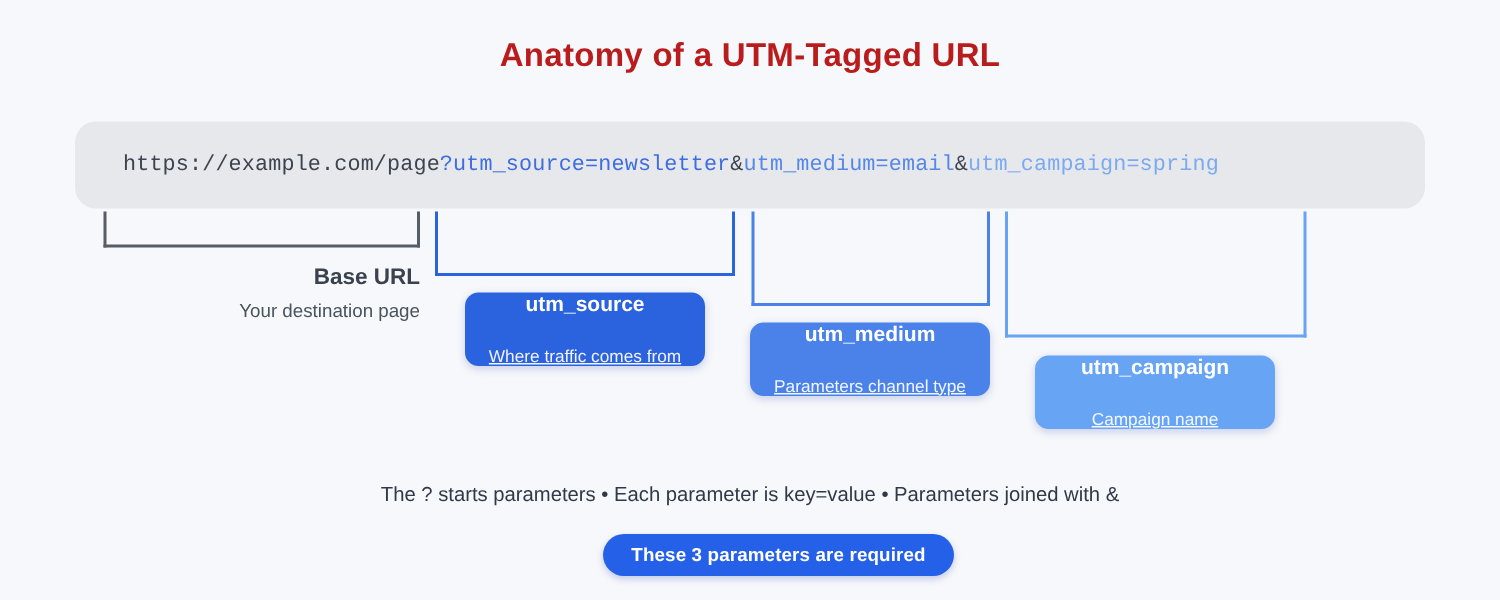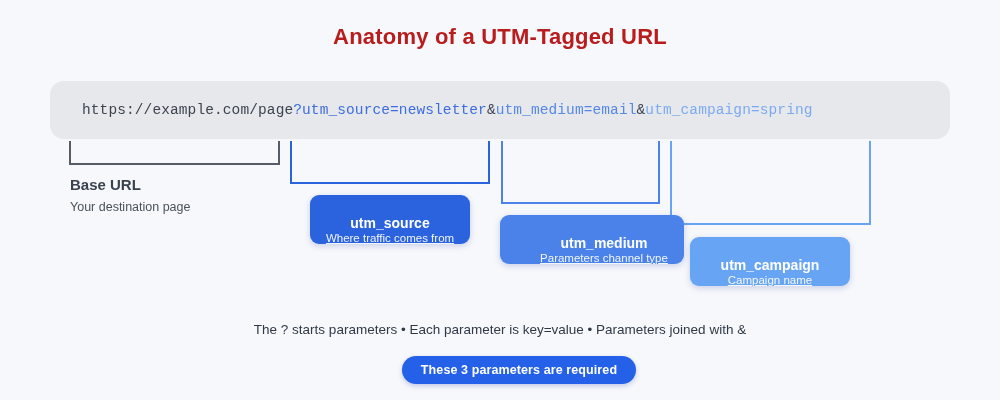--- a/index.html
+++ b/index.html
@@ -22,28 +22,28 @@
   }
   .bracket {
     position:absolute; border:2px solid #000; border-top:none;
     background:transparent; box-sizing:border-box;
   }
   .br-base     { left:69px;  top:141px; width:211px; height:24px; border-color:#565d66; }
   .br-source   { left:290px; top:141px; width:200px; height:43px; border-color:#2b62dd; }
   .br-medium   { left:501px; top:141px; width:159px; height:63px; border-color:#4a82ea; }
   .br-campaign { left:670px; top:141px; width:201px; height:84px; border-color:#68a4f4; }
   .base-label {
-    position:absolute; left:70px; top:176px; width:210px; text-align:left;
+    position:absolute; left:70px; top:176px; width:210px; text-align:right;
   }
   .base-label .t { font-size:15px; font-weight:600; color:#39424e; display:block; }
   .base-label .d { font-size:12.5px; color:#4a525c; display:block; margin-top:7px; }
   .param-box {
     position:absolute; width:160px; height:49px; border-radius:9px;
     color:#ffffff; text-align:center;
-    display:flex; flex-direction:column; justify-content:flex-end; gap:3px;
+    display:flex; flex-direction:column; justify-content:space-between; gap:3px;
     box-shadow:0 2px 6px rgba(30,64,175,0.22);
   }
   .box-source   { left:310px; top:195px; }
   .box-medium   { left:500px; top:215px; }
   .box-campaign { left:690px; top:237px; }
   .param-box .t { font-size:14px; font-weight:bold; line-height:1; }
   .param-box .d { font-size:11.5px; color:rgba(255,255,255,0.93); line-height:1;text-decoration:underline; }
   .note {
     position:absolute; top:322px; left:0; width:1000px; text-align:center;
     font-size:13.5px; color:#2f3947;
@@ -75,21 +75,21 @@
   <div class="base-label">
     <span class="t">Base URL</span>
     <span class="d">Your destination page</span>
   </div>
 
   <div class="param-box box-source" style="background-color: rgb(43, 98, 221);">
     <span class="t">utm_source</span>
     <span class="d">Where traffic comes from</span>
   </div>
 
-  <div class="param-box box-medium" style="background-color: rgb(74, 130, 234); padding-left: 24px;">
+  <div class="param-box box-medium" style="background-color: rgb(74, 130, 234);">
     <span class="t">utm_medium</span>
     <span class="d">Parameters channel type</span>
   </div>
 
   <div class="param-box box-campaign" style="background-color: rgb(104, 164, 244);">
     <span class="t">utm_campaign</span>
     <span class="d">Campaign name</span>
   </div>
 
   <div class="note">The ? starts parameters • Each parameter is key=value • Parameters joined with &amp;</div>

